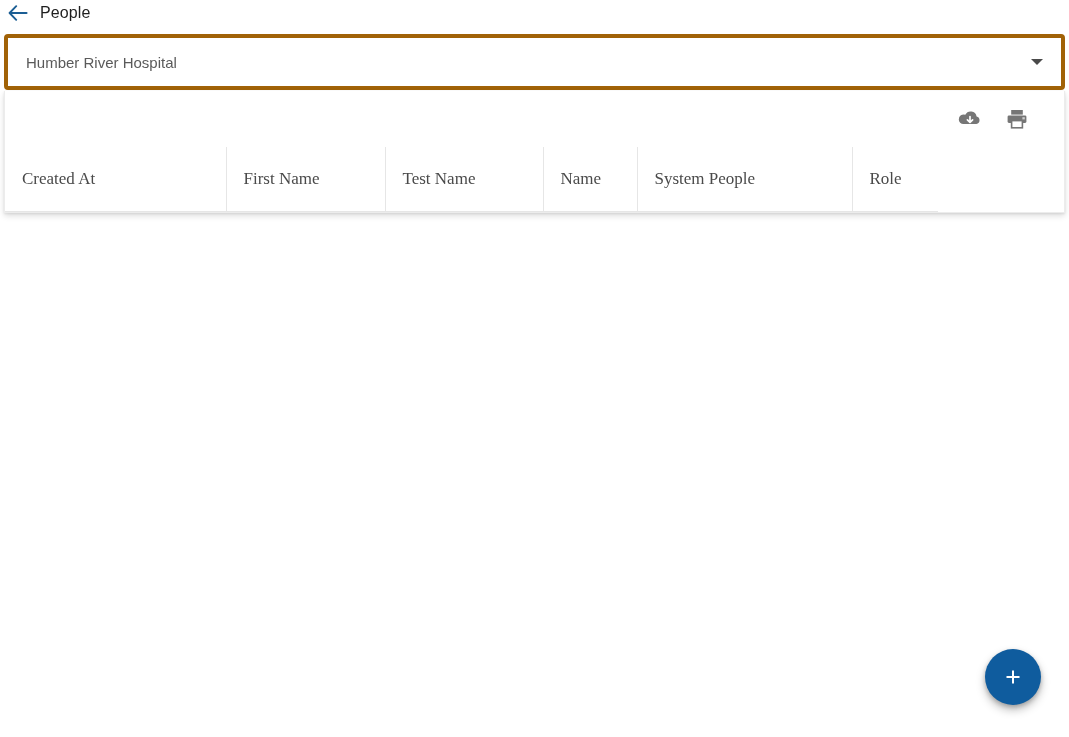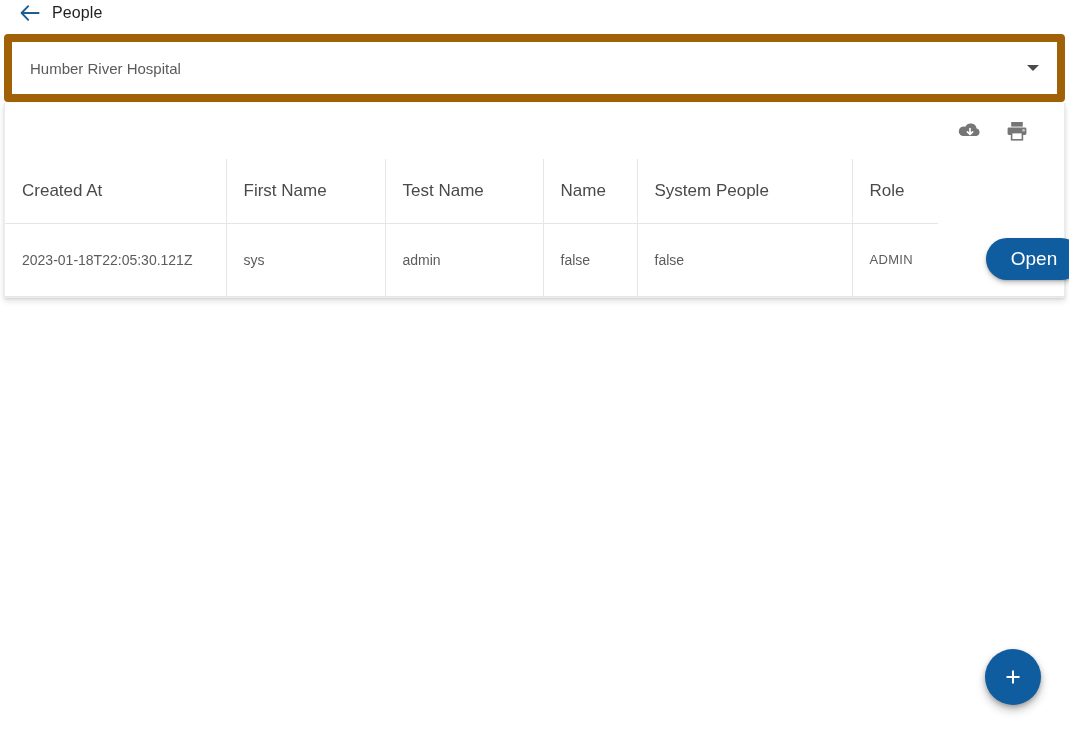--- a/index.html
+++ b/index.html
@@ -14,43 +14,43 @@
     color: #3c3c3c;
     overflow: hidden;
     position: relative;
   }
 
   
   .page-header {
     height: 26px;
     display: flex;
     align-items: center;
-    padding-left: 20px;
+    padding-left: 8px;
     gap: 12px;
   }
   .back-arrow {
     width: 20px;
     height: 20px;
     display: flex;
     align-items: center;
     justify-content: center;
     cursor: pointer;
   }
   .back-arrow svg { display: block; }
   .page-title {
     font-size: 16px;
     color: #1f1f1f;
     letter-spacing: .1px;
   }
 
   
   .select-wrap {
     margin: 8px 4px 0 4px;
-    height: 68px;
-    border: 8px solid #a16207;
+    height: 56px;
+    border: 4px solid #a16207;
     border-radius: 4px;
     background: #fff;
     display: flex;
     align-items: center;
     box-sizing: border-box;
     padding: 0 14px 0 18px;
     cursor: pointer;
   }
   .select-value {
     flex: 1;
@@ -94,20 +94,21 @@
     justify-content: center;
     cursor: pointer;
   }
   .tool-icon svg { display: block; }
 
   
   .tbl {
     width: 100%;
     border-collapse: collapse;
     table-layout: fixed;
+    font-family: Liberation Serif, serif;
   }
   .tbl th, .tbl td {
     text-align: left;
     vertical-align: middle;
     padding: 0 17px;
     box-sizing: border-box;
     border-right: 1px solid #e6e6e6;
     border-bottom: 1px solid #e6e6e6;
     overflow-wrap: break-word;
     word-break: break-word;
@@ -275,33 +276,20 @@
       <tr>
         <th class="col-created">Created At</th>
         <th class="col-first">First Name</th>
         <th class="col-last">Test Name</th>
         <th class="col-test">Name</th>
         <th class="col-system">System People</th>
         <th class="col-role">Role</th>
       </tr>
     </thead>
     <tbody>
-      <tr>
-        <td class="col-created">2023-01-18T22:05:30.121Z</td>
-        <td class="col-first">sys</td>
-        <td class="col-last">admin</td>
-        <td class="col-test">false</td>
-        <td class="col-system">false</td>
-        <td class="col-role">
-          <div class="role-cell">
-            <span class="role-text">ADMIN</span>
-            <button class="open-btn">Open</button>
-          </div>
-        </td>
-      </tr>
     </tbody>
   </table>
 
 </div>
 
 <button class="fab">
   <svg width="24" height="24" viewBox="0 0 24 24" aria-hidden="true">
     <path d="M12 5.5 V18.5 M5.5 12 H18.5" stroke="#ffffff" stroke-width="2" stroke-linecap="butt"></path>
   </svg>
 </button>

